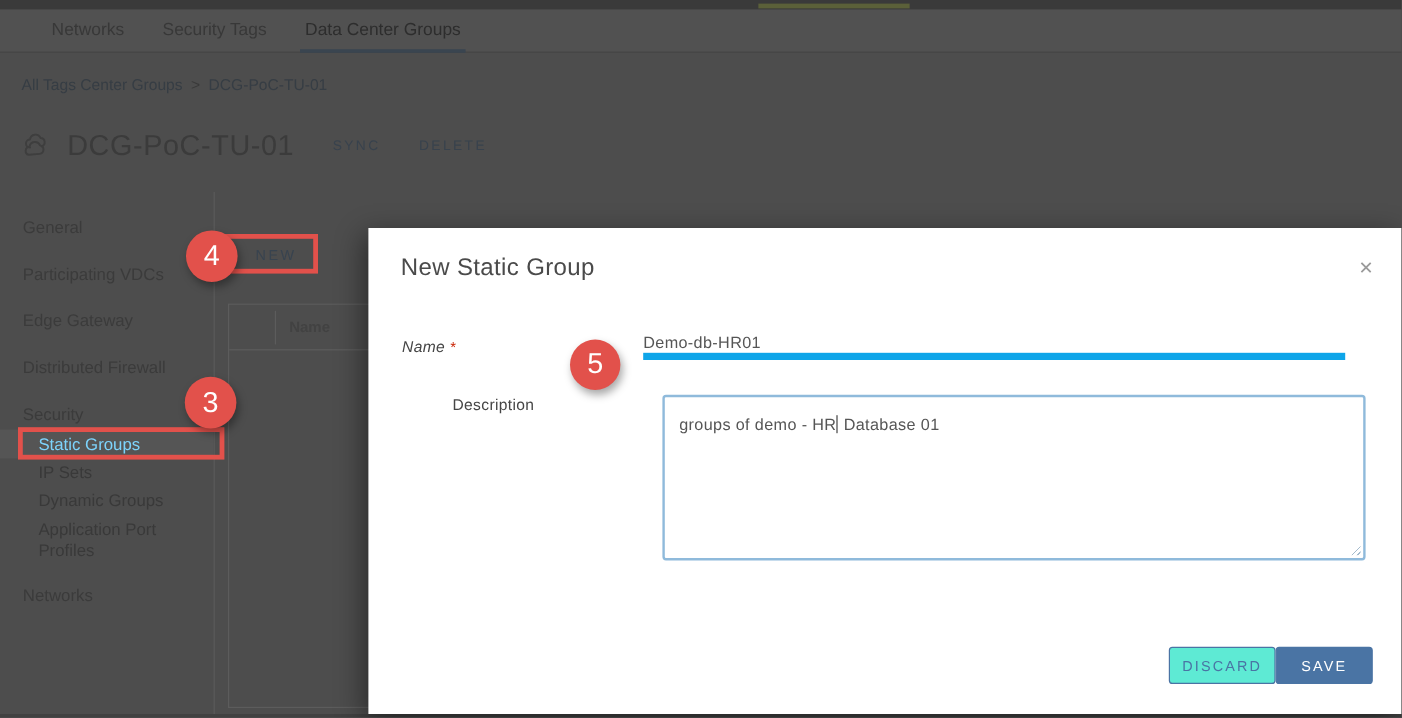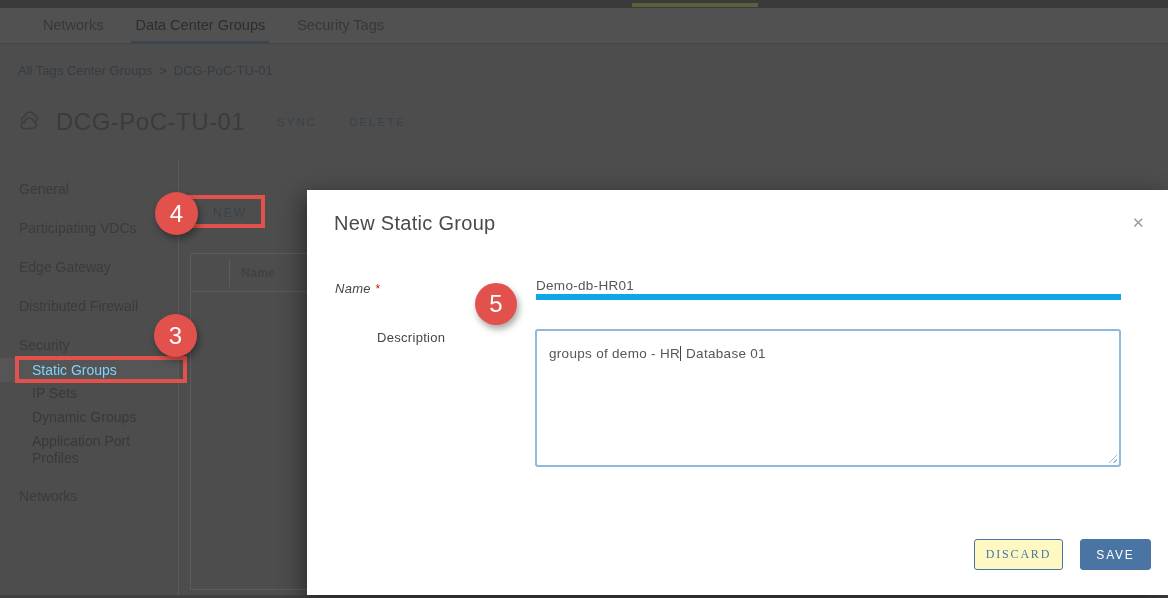--- a/index.html
+++ b/index.html
@@ -57,39 +57,39 @@
   .modal-title { position:absolute; left:27px; top:22px; font-size:20px; font-weight:300; color:#4a4a4a; letter-spacing:0.3px; }
   .modal-close { position:absolute; left:825px; top:24px; font-size:15px; color:#9a9a9a; cursor:pointer; }
   .field-label { position:absolute; font-size:13px; color:#454545; font-weight:500; letter-spacing:0.3px; }
   .req { color:#c92100; margin-left:4px; font-size:12px; }
   .name-input {
     position:absolute; left:229px; top:88px; width:585px; height:22px;
     border:none; border-bottom:6px solid #0ea5e9;
     font-size:13.5px; color:#565656; letter-spacing:0.3px;
   }
   .desc-area {
-    position:absolute; left:228px; top:139px; width:586px; height:138px;
+    position:absolute; left:245px; top:139px; width:586px; height:138px;
     border:2px solid #8fbadb; border-radius:3px; background:#fff;
     font-size:13.5px; color:#565656; letter-spacing:0.3px;
     padding:14px 12px; line-height:17px;
   }
   .caret { display:inline-block; width:1px; height:15px; background:#444; vertical-align:text-bottom; margin-right:1px; }
   .resize-handle {
     position:absolute; right:2px; bottom:2px; width:10px; height:10px;
     background:repeating-linear-gradient(-45deg, transparent 0 2px, #a4bbcd 2px 3px);
     clip-path:polygon(100% 0, 100% 100%, 0 100%);
   }
   .btn-discard {
     position:absolute; left:667px; top:349px; width:89px; height:31px;
-    background:#fef9c3; border:1px solid #4a74a4; border-radius:3px;
+    background:#5eead4; border:1px solid #4a74a4; border-radius:3px;
     font-size:12px; letter-spacing:1.8px; color:#4a74a4; font-weight:500;
-    display:flex; align-items:center; justify-content:center; cursor:pointer;font-family:Liberation Serif, serif;
+    display:flex; align-items:center; justify-content:center; cursor:pointer;
   }
   .btn-save {
-    position:absolute; left:773px; top:349px; width:71px; height:31px;
+    position:absolute; left:756px; top:349px; width:81px; height:31px;
     background:#4a74a4; border:1px solid #4a74a4; border-radius:3px;
     font-size:12px; letter-spacing:1.8px; color:#ffffff; font-weight:500;
     display:flex; align-items:center; justify-content:center; cursor:pointer;
   }
 
   
   .ann-rect { position:absolute; border:4px solid #e2514b; }
   .ann-rect-new { left:180px; top:195px; width:85px; height:33px; }
   .ann-rect-static { left:15px; top:356px; width:172px; height:27px; }
   .ann-circle {
@@ -103,22 +103,22 @@
 </style>
 </head>
 <body>
 
 <div class="topstrip">
   <div class="topstrip-accent"></div>
 </div>
 
 <div class="tabbar">
   <div class="tab">Networks</div>
+  <div class="tab">Security Tags</div>
   <div class="tab active">Data Center Groups</div>
-  <div class="tab">Security Tags</div>
 </div>
 
 <div class="breadcrumb">
   <span>All Tags Center Groups</span><span class="sep">&gt;</span><span>DCG-PoC-TU-01</span>
 </div>
 
 <div class="titlerow">
   <svg class="title-icon" viewBox="0 0 30 26">
     <g fill="none" stroke="#3e3e3e" stroke-width="1.6" stroke-linejoin="round" stroke-linecap="round">
       <path d="M7 14a3.4 3.4 0 0 1 0-6.8 4.6 4.6 0 0 1 8.8-1.2 3.6 3.6 0 0 1 1 7.0"></path>

